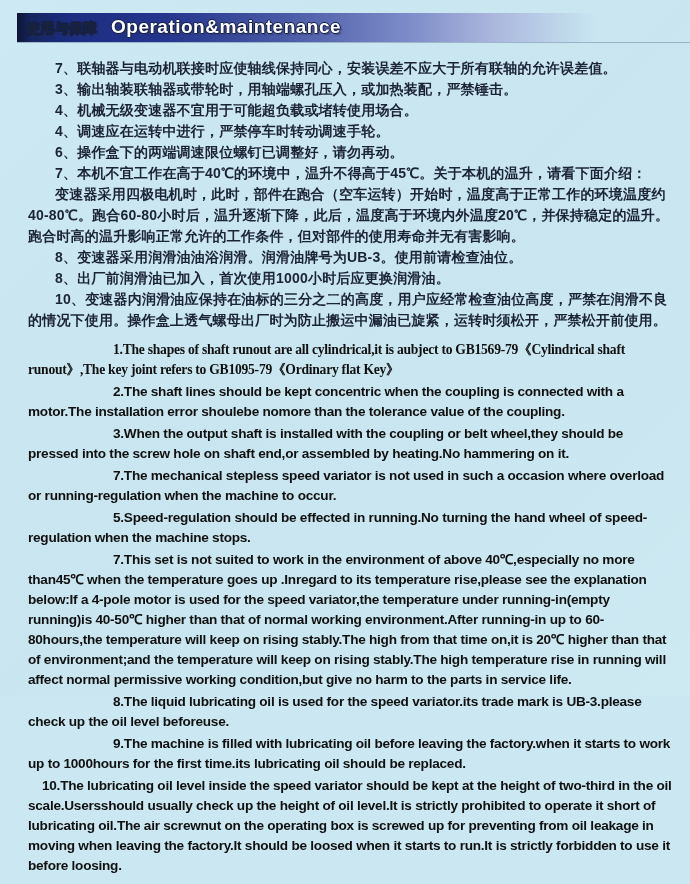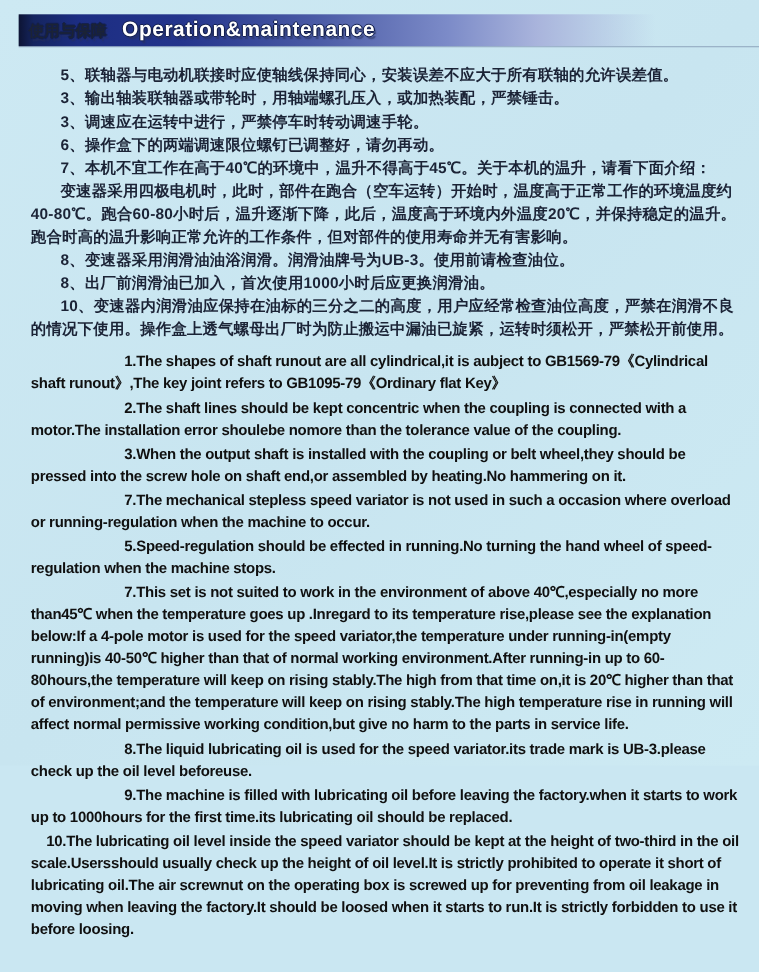--- a/index.html
+++ b/index.html
@@ -54,38 +54,39 @@
   .en{
     color:#101010;
     font-weight:bold;
     font-size:13.6px;
     line-height:20px;
     letter-spacing:-.25px;
   }
   .icn{text-indent:27px;}
   .ien{text-indent:85px;}
   .ien-sm{text-indent:14px;}
-  .en-block{margin-top:9px;}
+  .en-block{margin-top:9px;font-family:Liberation Serif, serif;}
   .en-gap{margin-top:2px;}
 </style>
 </head>
 <body>
 
 <div class="page">
 
   <div class="banner">
     <div class="title">
       <span class="cn">使用与保障</span><span class="enb">Operation&amp;maintenance</span>
     </div>
   </div>
 
   <div class="content">
-    <p class="cn icn">5、联轴器与电动机联接时应使轴线保持同心，安装误差不应大于所有联轴的允许误差值。</p>
+    <p class="cn icn">7、联轴器与电动机联接时应使轴线保持同心，安装误差不应大于所有联轴的允许误差值。</p>
     <p class="cn icn">3、输出轴装联轴器或带轮时，用轴端螺孔压入，或加热装配，严禁锤击。</p>
-    <p class="cn icn">3、调速应在运转中进行，严禁停车时转动调速手轮。</p>
+    <p class="cn icn">4、机械无级变速器不宜用于可能超负载或堵转使用场合。</p>
+    <p class="cn icn">4、调速应在运转中进行，严禁停车时转动调速手轮。</p>
     <p class="cn icn">6、操作盒下的两端调速限位螺钉已调整好，请勿再动。</p>
     <p class="cn icn">7、本机不宜工作在高于40℃的环境中，温升不得高于45℃。关于本机的温升，请看下面介绍：</p>
     <p class="cn icn">变速器采用四极电机时，此时，部件在跑合（空车运转）开始时，温度高于正常工作的环境温度约40-80℃。跑合60-80小时后，温升逐渐下降，此后，温度高于环境内外温度20℃，并保持稳定的温升。跑合时高的温升影响正常允许的工作条件，但对部件的使用寿命并无有害影响。</p>
     <p class="cn icn">8、变速器采用润滑油油浴润滑。润滑油牌号为UB-3。使用前请检查油位。</p>
     <p class="cn icn">8、出厂前润滑油已加入，首次使用1000小时后应更换润滑油。</p>
     <p class="cn icn">10、变速器内润滑油应保持在油标的三分之二的高度，用户应经常检查油位高度，严禁在润滑不良的情况下使用。操作盒上透气螺母出厂时为防止搬运中漏油已旋紧，运转时须松开，严禁松开前使用。</p>
 
     <p class="en ien en-block">1.The shapes of shaft runout are all cylindrical,it is aubject to GB1569-79《Cylindrical shaft runout》,The key joint refers to GB1095-79《Ordinary flat Key》</p>
     <p class="en ien en-gap">2.The shaft lines should be kept concentric when the coupling is connected with a motor.The installation error shoulebe nomore than the tolerance value of the coupling.</p>
     <p class="en ien en-gap">3.When the output shaft is installed with the coupling or belt wheel,they should be pressed into the screw hole on shaft end,or assembled by heating.No hammering on it.</p>

